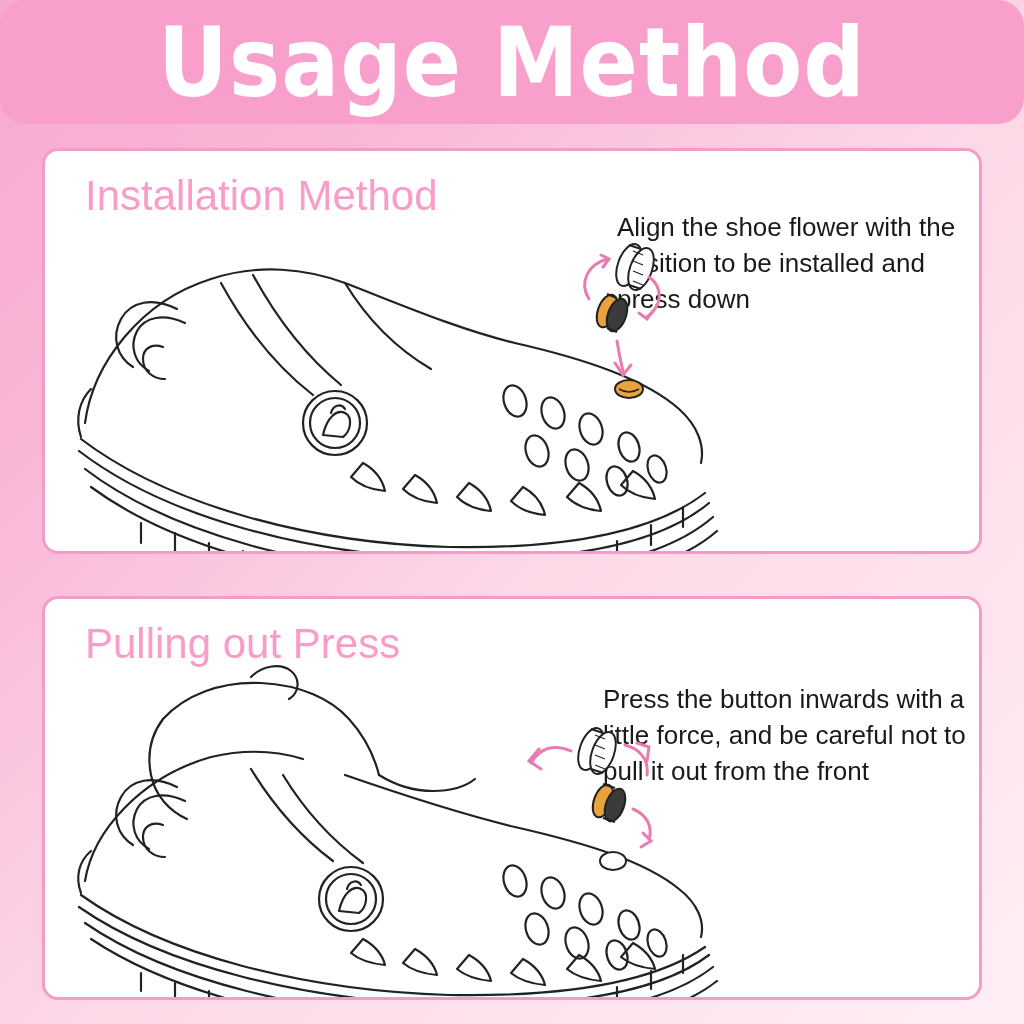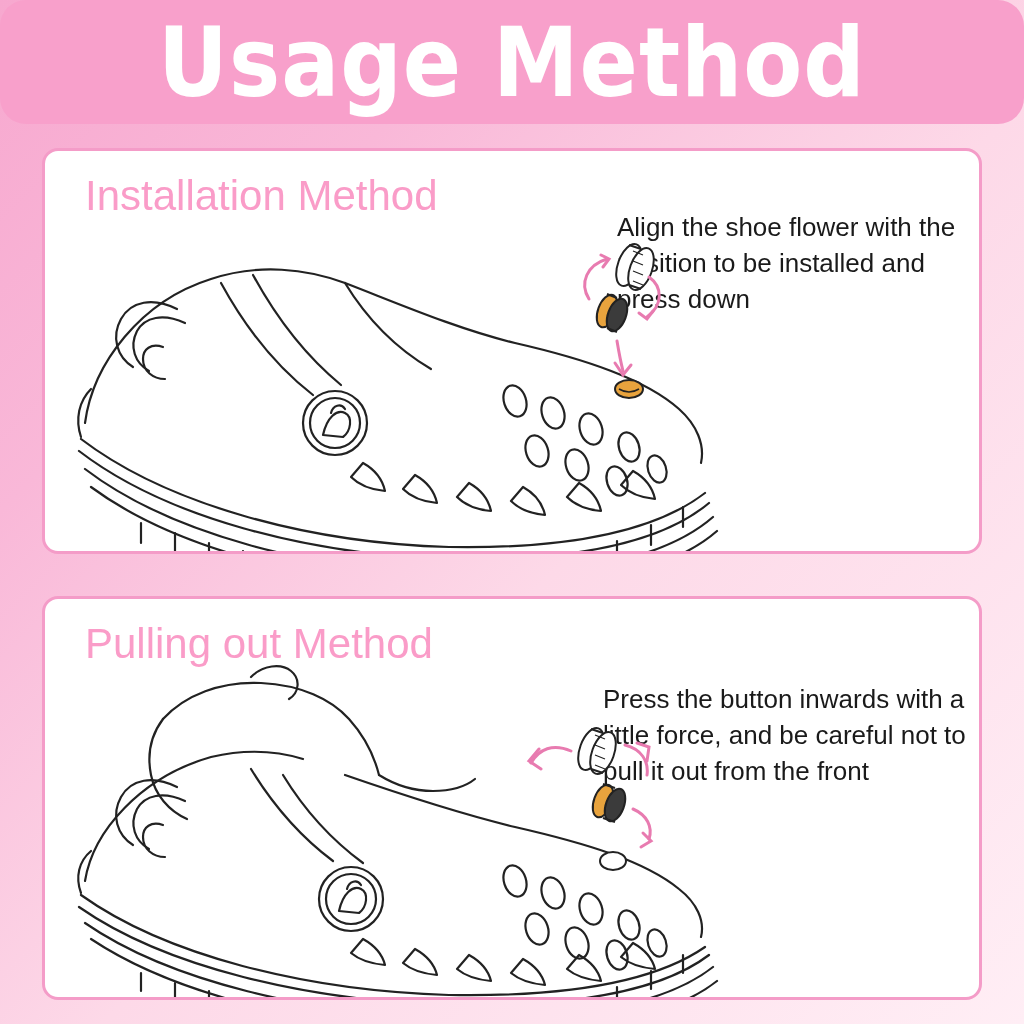--- a/index.html
+++ b/index.html
@@ -200,21 +200,21 @@
 
       <g stroke="#222" stroke-width="2" fill="#e8a33d">
         <ellipse cx="84" cy="148" rx="14" ry="9"></ellipse>
       </g>
       <path d="M74 148 q10 6 20 0" stroke="#222" stroke-width="1.6" fill="none"></path>
     </svg>
   </div>
 
   <div class="panel" id="panel-remove">
 
-    <div class="panel-title">Pulling out Method</div>
+    <div class="panel-title">Pulling out Press</div>
     <div class="panel-caption" id="caption-remove">Press the button inwards with a little force, and be careful not to pull it out from the front</div>
 
     <svg class="shoe-art" width="700" height="400" viewBox="0 0 700 400" fill="none" stroke="#222" stroke-width="2.2" stroke-linecap="round" stroke-linejoin="round">
 
       <g>
         <path d="M118 120 C140 96 176 82 216 84 C256 86 286 100 304 120 C322 140 330 160 334 176"></path>
         <path d="M206 78 C218 66 236 64 246 72 C256 80 254 94 244 100"></path>
         <path d="M334 176 C350 186 368 192 388 192 C406 192 420 188 430 180"></path>
         <path d="M118 120 C106 136 102 156 106 176 C110 196 124 212 142 220"></path>
       </g>

